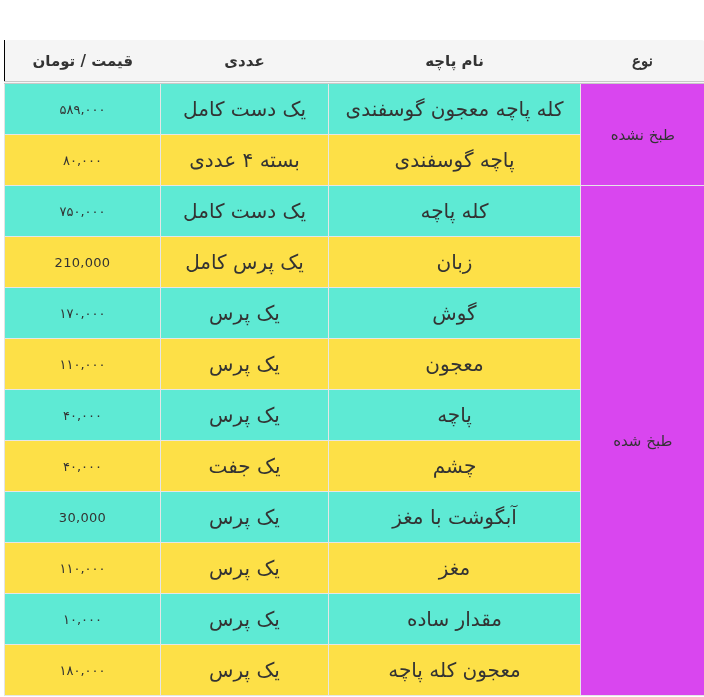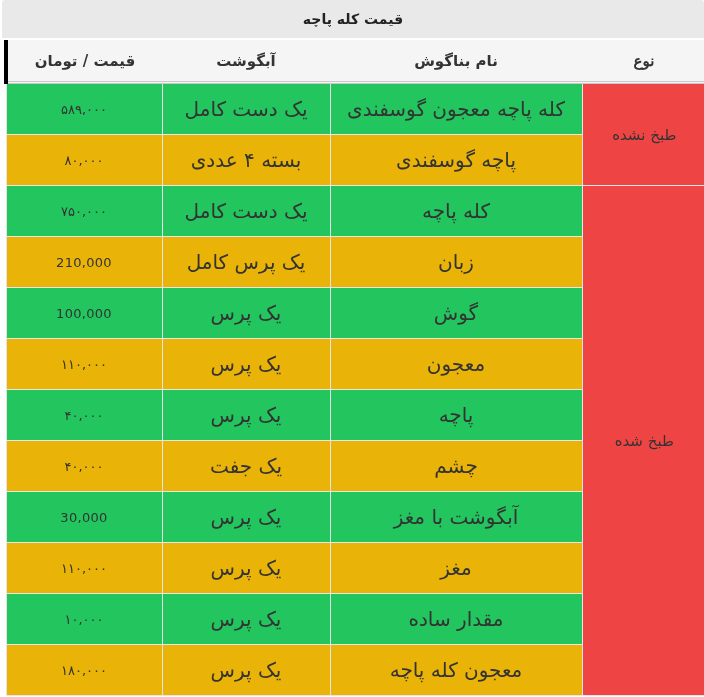--- a/index.html
+++ b/index.html
@@ -55,62 +55,61 @@
     thead th {
       height: 41px;
       font-size: 15px;
       font-weight: bold;
       color: #333;
       text-align: center;
       border-bottom: 3px double #c8c8c8;
       padding: 0;
     }
     thead th.first-th { border-top-right-radius: 4px; font-family: Liberation Serif, serif; }
-    thead th.last-th { border-top-left-radius: 4px; border-left: 4px solid #000000; }
+    thead th.last-th { border-top-left-radius: 4px; border-left: 1px solid #000000; }
 
     tbody td {
       height: 50px;
       font-size: 20px;
       text-align: center;
       padding: 0;
       border: 1px solid #e6e6e6;
       border-top: none;
       color: #333;
     }
-    tbody tr.odd td.cell { background: #22c55e; }
-    tbody tr.even td.cell { background: #eab308; }
+    tbody tr.odd td.cell { background: #5eead4; }
+    tbody tr.even td.cell { background: #fde047; }
     tbody td.type-cell {
-      background: #ef4444;
+      background: #d946ef;
       border-right: none;
       font-size: 15px;
     }
     tbody td.price {
       font-size: 13px;
       letter-spacing: 0.3px;
       border-left: 1px solid #e3e3e3;
     }
   </style>
 </head>
 <body>
 
 <div class="wrap">
-  <div class="title-bar">قیمت کله پاچه</div>
 
   <table class="price-table">
     <colgroup>
       <col class="c-type">
       <col class="c-name">
       <col class="c-qty">
       <col class="c-price">
     </colgroup>
     <thead>
       <tr>
         <th class="first-th">نوع</th>
-        <th>نام بناگوش</th>
-        <th>آبگوشت</th>
+        <th>نام پاچه</th>
+        <th>عددی</th>
         <th class="last-th">قیمت / تومان</th>
       </tr>
     </thead>
     <tbody>
 
       <tr class="odd">
         <td class="type-cell" rowspan="2">طبخ نشده</td>
         <td class="cell">کله پاچه معجون گوسفندی</td>
         <td class="cell">یک دست کامل</td>
         <td class="cell price">۵۸۹,۰۰۰</td>
@@ -128,21 +127,21 @@
         <td class="cell price">۷۵۰,۰۰۰</td>
       </tr>
       <tr class="even">
         <td class="cell">زبان</td>
         <td class="cell">یک پرس کامل</td>
         <td class="cell price">210,000</td>
       </tr>
       <tr class="odd">
         <td class="cell">گوش</td>
         <td class="cell">یک پرس</td>
-        <td class="cell price">100,000</td>
+        <td class="cell price">۱۷۰,۰۰۰</td>
       </tr>
       <tr class="even">
         <td class="cell">معجون</td>
         <td class="cell">یک پرس</td>
         <td class="cell price">۱۱۰,۰۰۰</td>
       </tr>
       <tr class="odd">
         <td class="cell">پاچه</td>
         <td class="cell">یک پرس</td>
         <td class="cell price">۴۰,۰۰۰</td>

